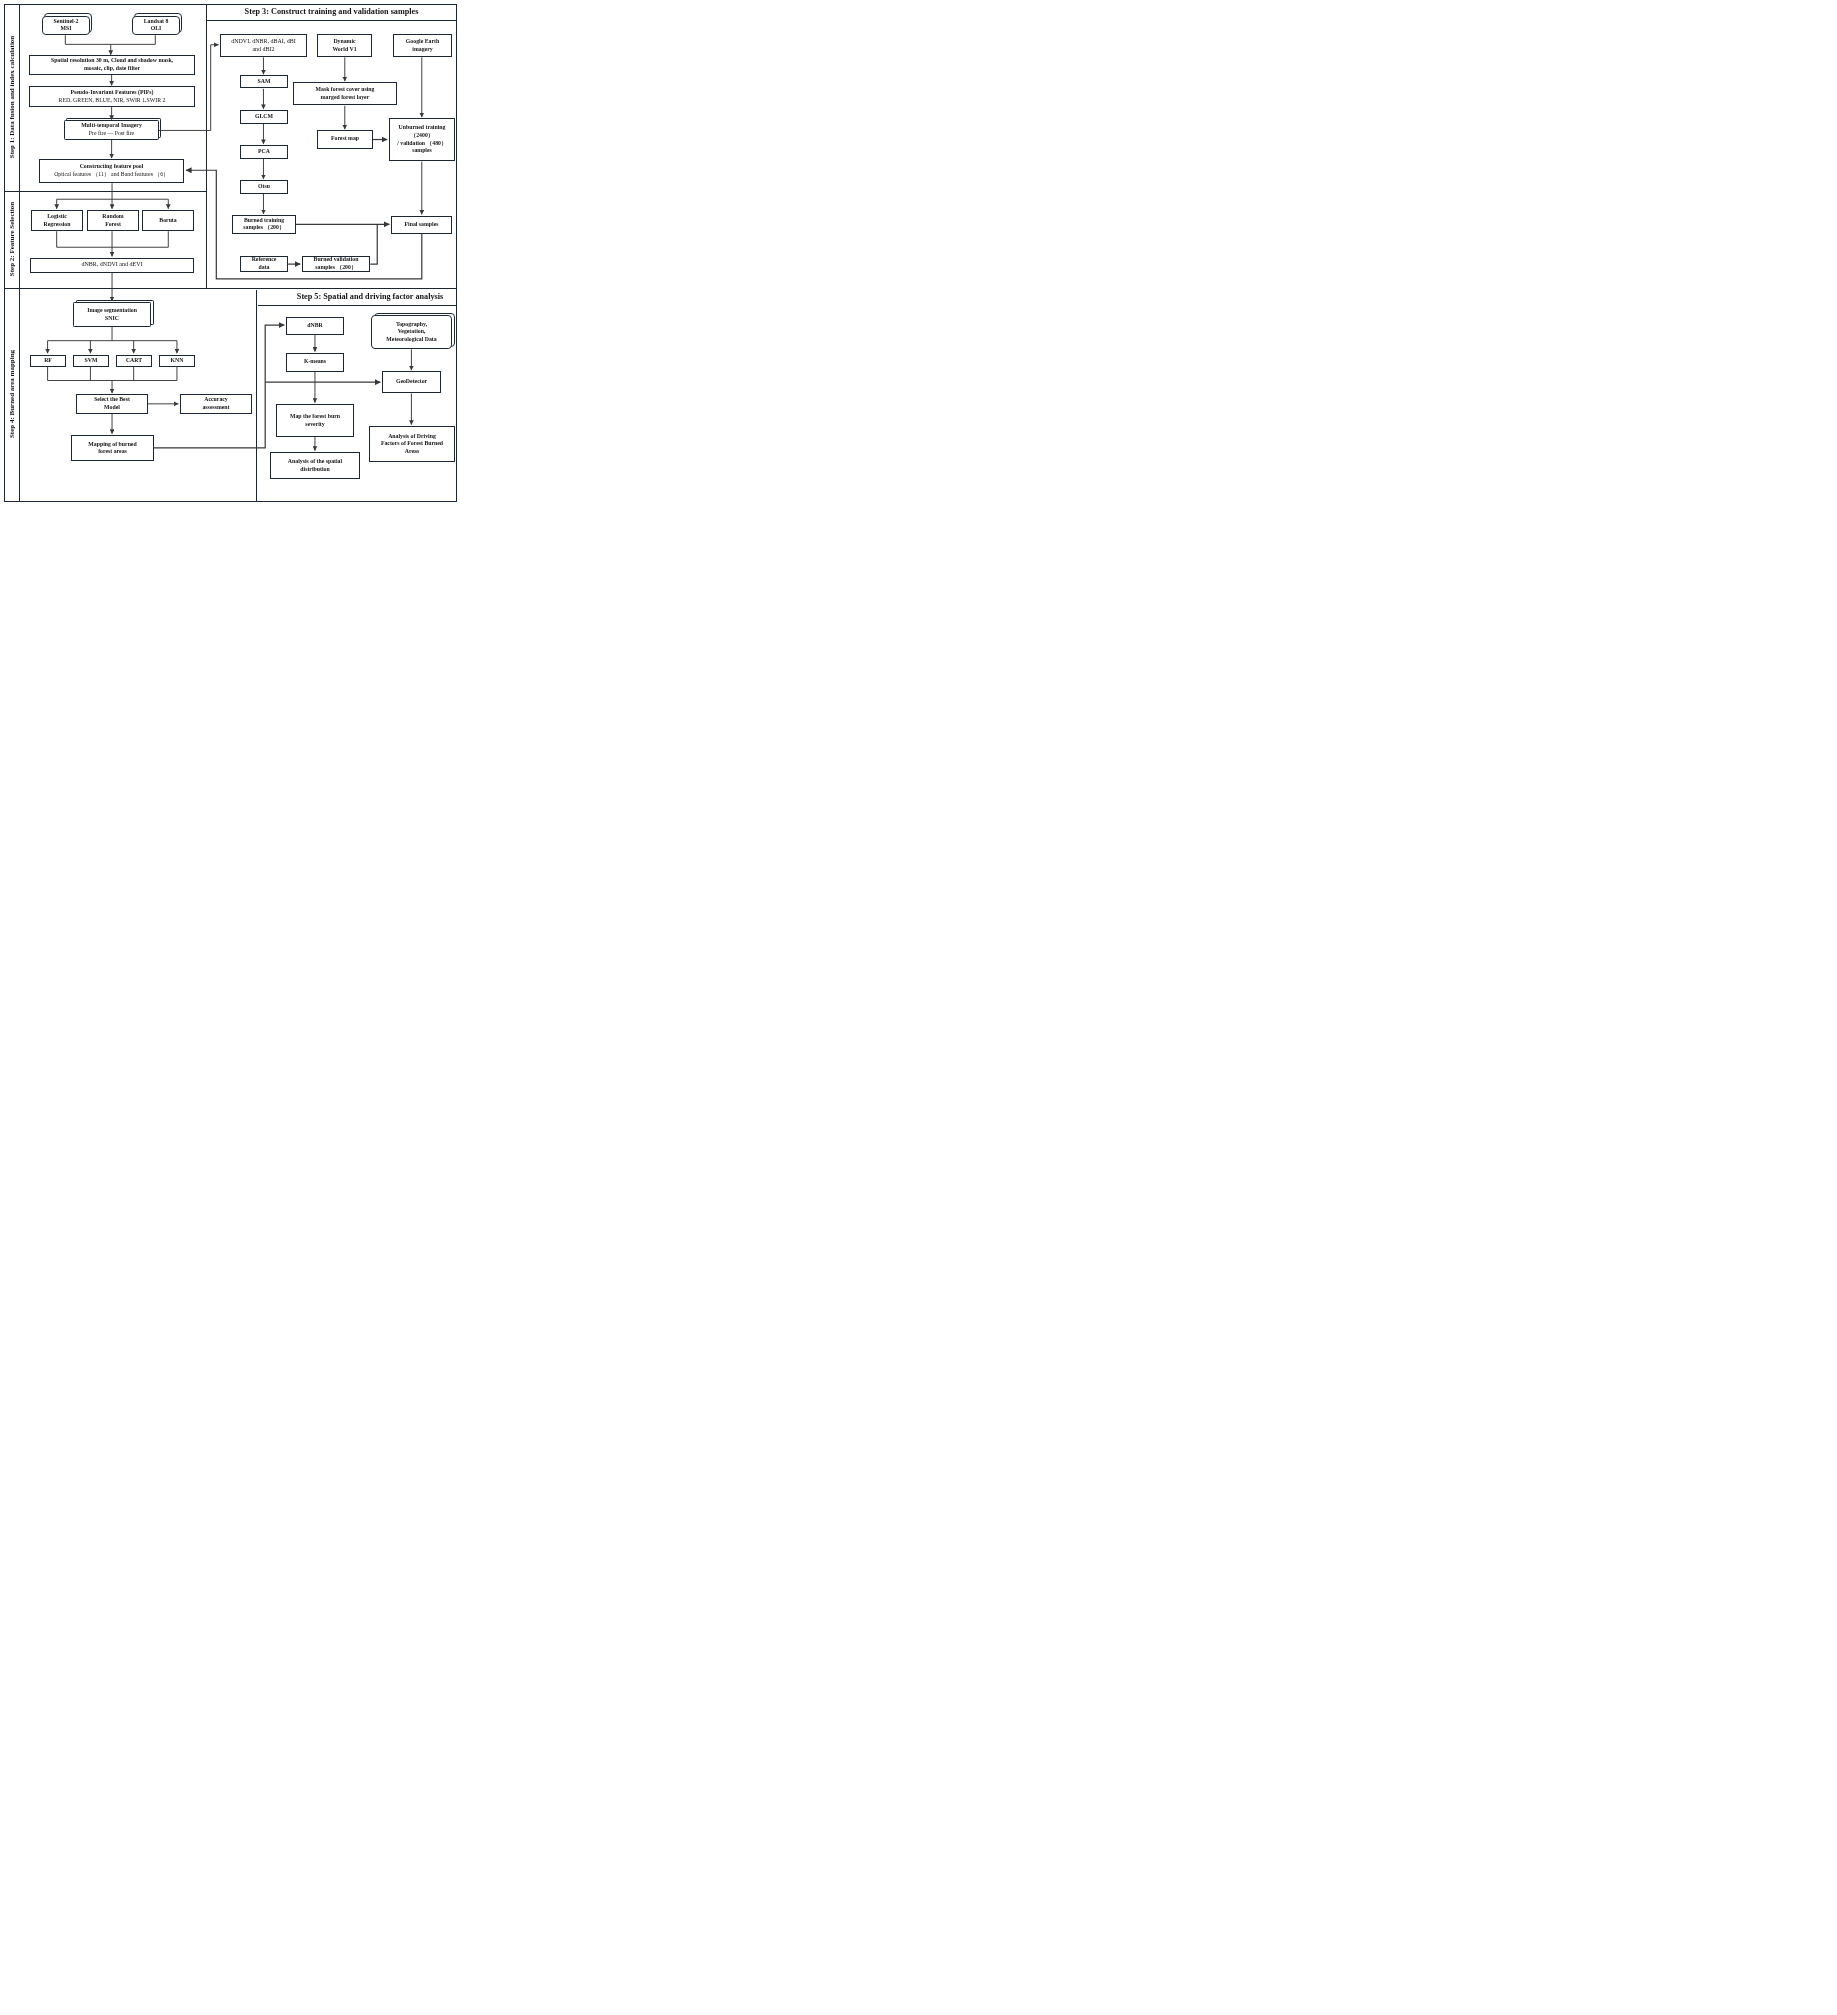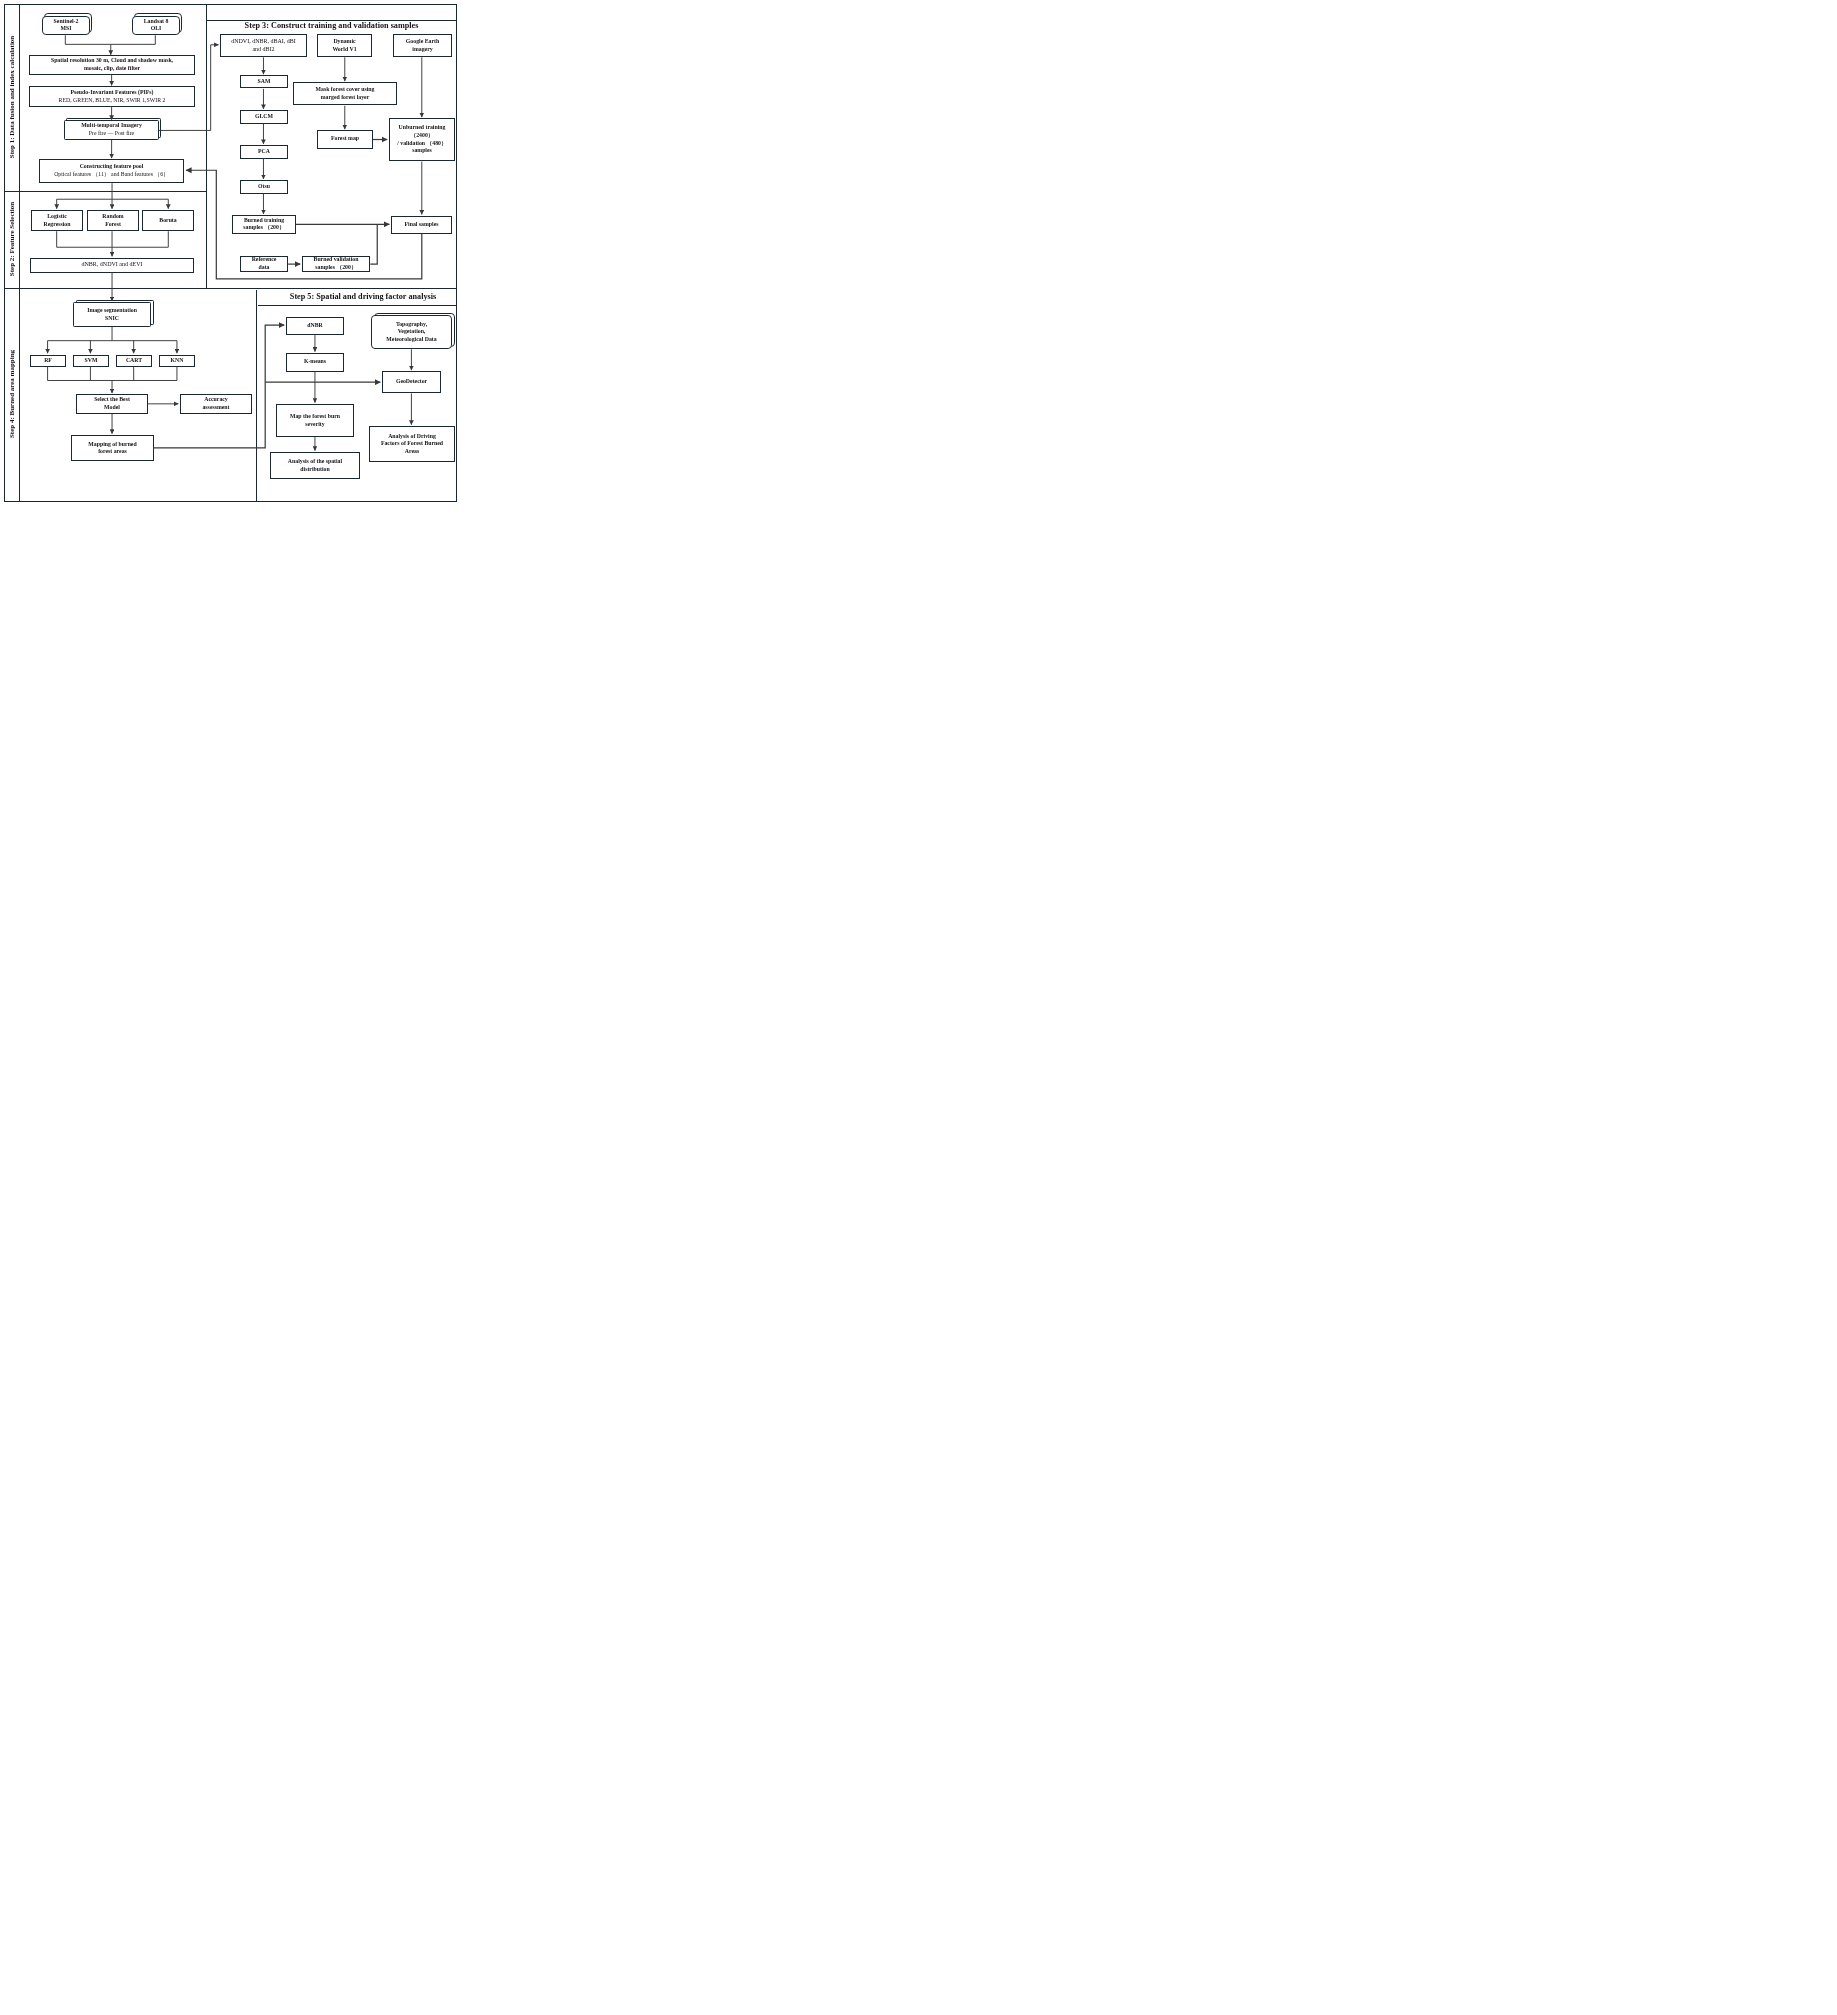--- a/index.html
+++ b/index.html
@@ -40,22 +40,22 @@
 
   <div class="frame" style="left:3.5px;top:3.5px;width:451px;height:496px;"></div>
   <div class="ln" style="left:19px;top:4.8px;width:1.3px;height:496px;"></div>
   <div class="ln" style="left:206px;top:4.8px;width:1.3px;height:284px;"></div>
   <div class="ln" style="left:4.8px;top:191px;width:201px;height:1.3px;"></div>
   <div class="ln" style="left:4.8px;top:288px;width:451px;height:1.3px;"></div>
   <div class="ln" style="left:256px;top:290px;width:1.3px;height:211px;"></div>
   <div class="ln" style="left:207px;top:20px;width:249px;height:1.3px;"></div>
   <div class="ln" style="left:258px;top:305px;width:198px;height:1.3px;"></div>
 
-  <div class="hdr" style="left:207px;top:18px;width:249px;height:15.6px;text-align:right;">Step 3: Construct training and validation samples</div>
-  <div class="hdr" style="left:264px;top:289px;width:198px;height:15.6px;">Step 5: Spatial and driving factor analysis</div>
+  <div class="hdr" style="left:207px;top:4px;width:249px;height:15.6px;text-align:right;">Step 3: Construct training and validation samples</div>
+  <div class="hdr" style="left:271px;top:289px;width:198px;height:15.6px;">Step 5: Spatial and driving factor analysis</div>
 
   <div class="side" style="left:11.7px;top:97px;">Step 1: Data fusion and index calculation</div>
   <div class="side" style="left:11.7px;top:239px;">Step 2: Feature Selection</div>
   <div class="side" style="left:11.7px;top:394px;">Step 4: Burned area mapping</div>
 
   <div class="back r8" style="left:44px;top:13px;width:48px;height:19.5px;"></div>
   <div class="back r8" style="left:134px;top:13px;width:48px;height:19.5px;"></div>
   <div class="back r3" style="left:66px;top:118px;width:95px;height:19.5px;"></div>
   <div class="back r3" style="left:76px;top:300px;width:78px;height:25px;"></div>
   <div class="back r8" style="left:374px;top:313px;width:81px;height:34px;"></div>

